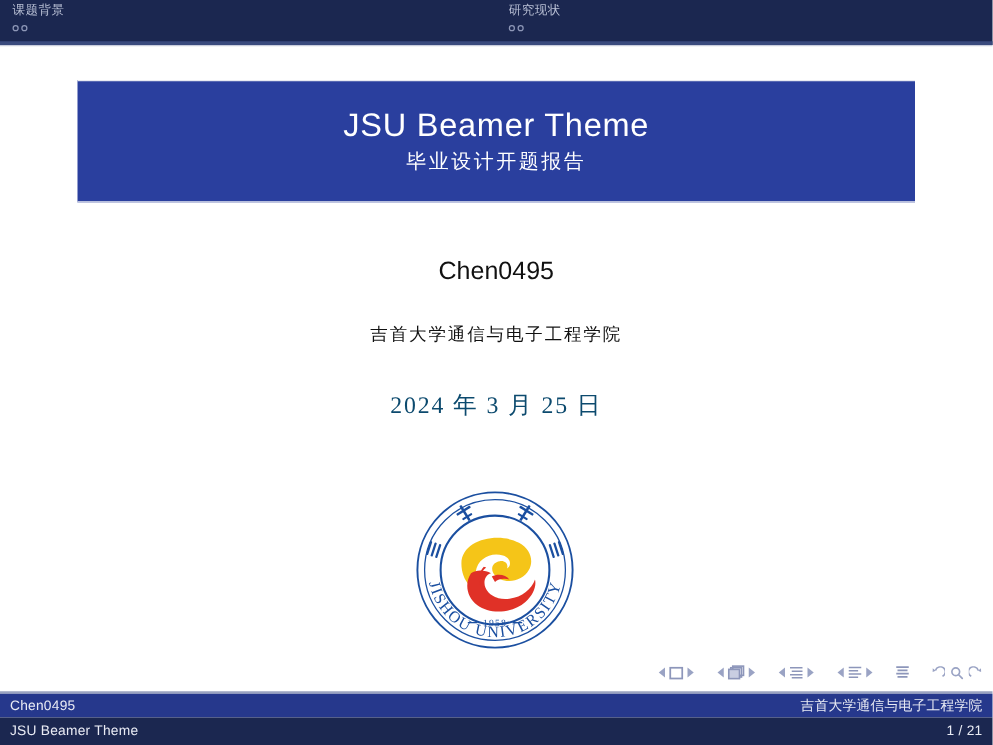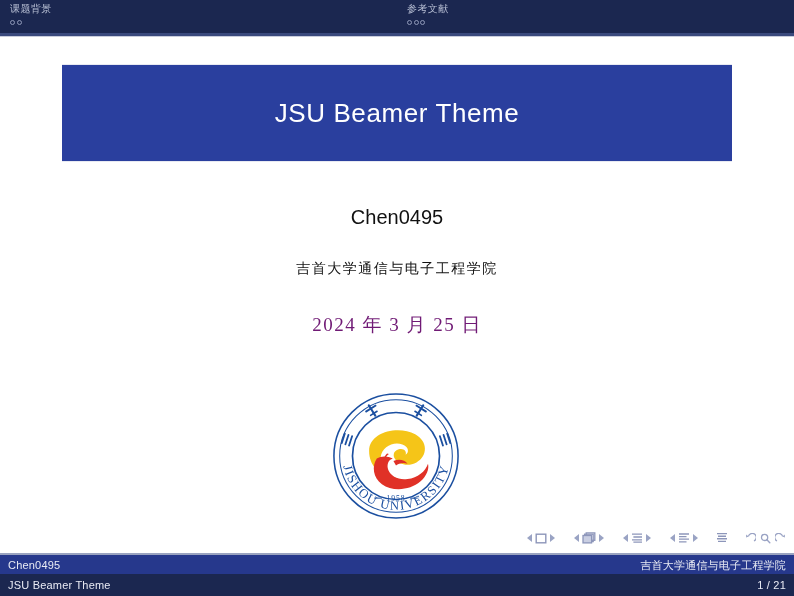--- a/index.html
+++ b/index.html
@@ -134,21 +134,21 @@
     line-height: 22px;
     letter-spacing: 1.5px;
     font-family: "Liberation Serif", serif;
   }
   .date {
     position: absolute;
     left: 0;
     top: 311px;
     width: 794px;
     text-align: center;
-    color: #701a75;
+    color: #0c4a6e;
     font-size: 19px;
     line-height: 28px;
     letter-spacing: 1.5px;
     font-family: "Liberation Serif", serif;
   }
 
   
   .logo-wrap {
     position: absolute;
     left: 332px;
@@ -228,39 +228,39 @@
   <div class="nav-sections">
 
     <div class="nav-section">
       <div class="nav-section-label">课题背景</div>
       <div class="nav-dots">
         <span class="nav-dot"></span>
         <span class="nav-dot"></span>
       </div>
     </div>
 
-
-
-
     <div class="nav-section">
-      <div class="nav-section-label">参考文献</div>
+      <div class="nav-section-label">研究现状</div>
       <div class="nav-dots">
-        <span class="nav-dot"></span>
         <span class="nav-dot"></span>
         <span class="nav-dot"></span>
       </div>
     </div>
 
+
+
+
   </div>
   <div class="nav-bar-underline"></div>
 </div>
 <div class="nav-bar-underline2"></div>
 
 <div class="title-block">
   <div class="title-main">JSU Beamer Theme</div>
+  <div class="title-sub">毕业设计开题报告</div>
 </div>
 
 <div class="author">Chen0495</div>
 <div class="institute">吉首大学通信与电子工程学院</div>
 <div class="date">2024 年 3 月 25 日</div>
 
 <div class="logo-wrap">
   <svg width="128" height="128" viewBox="0 0 200 200">
 
     <circle cx="100" cy="100" r="97" fill="#ffffff" stroke="#1b4fa0" stroke-width="2.4"></circle>

